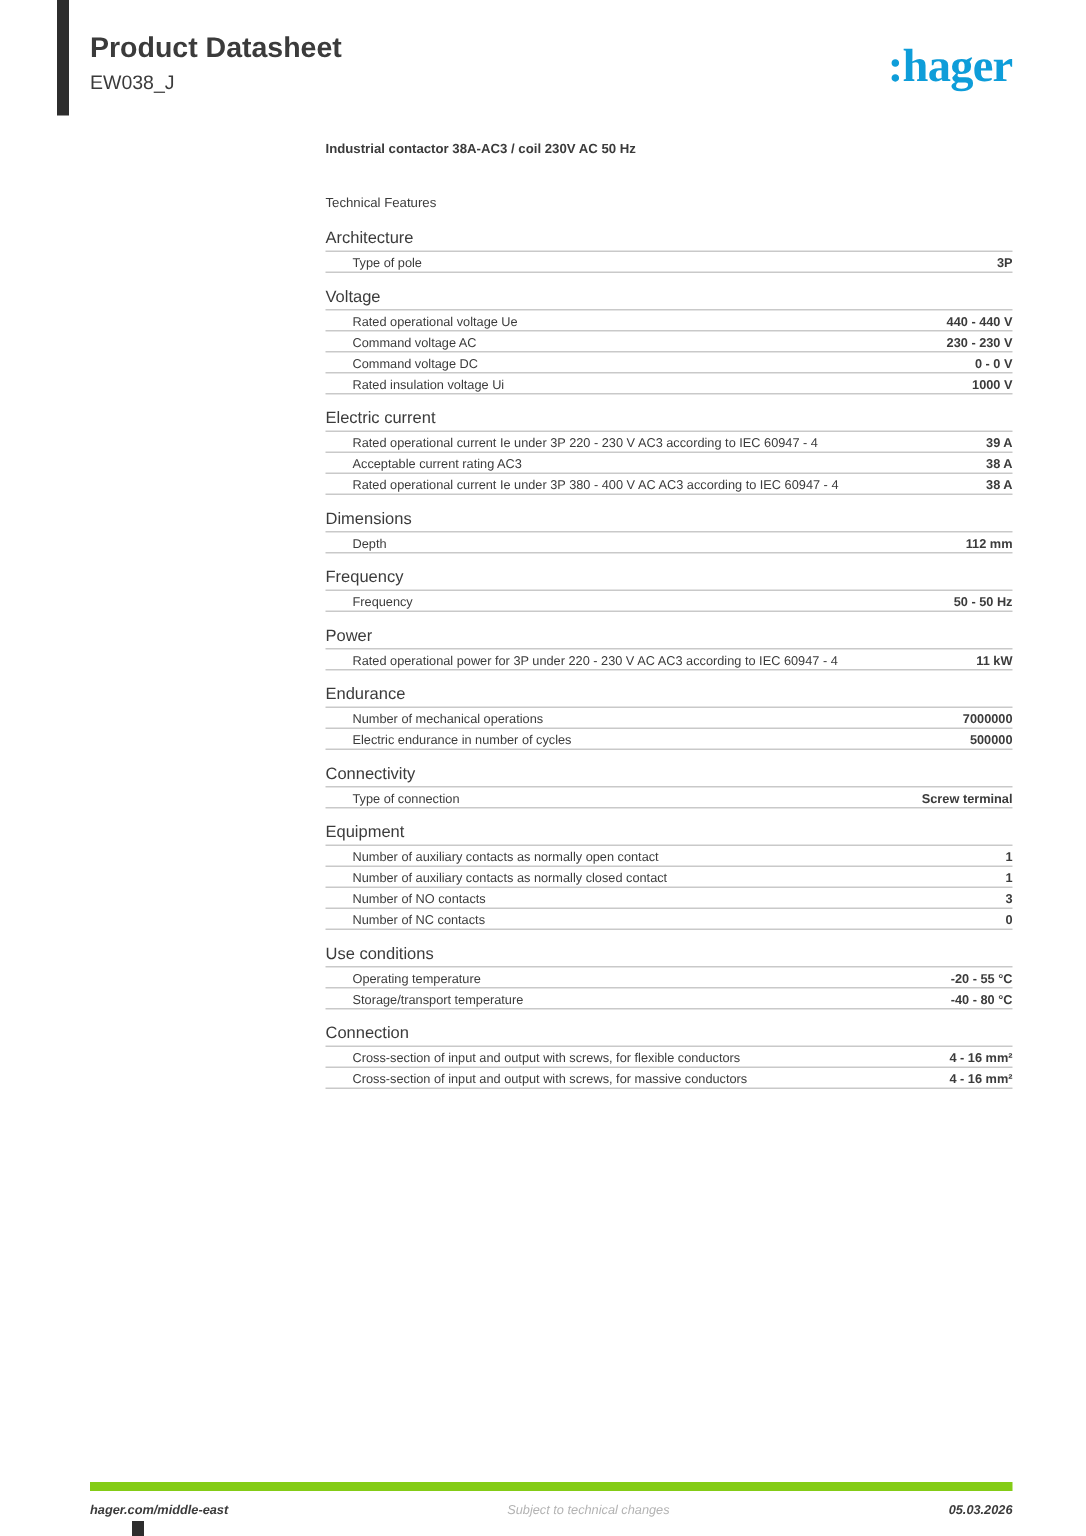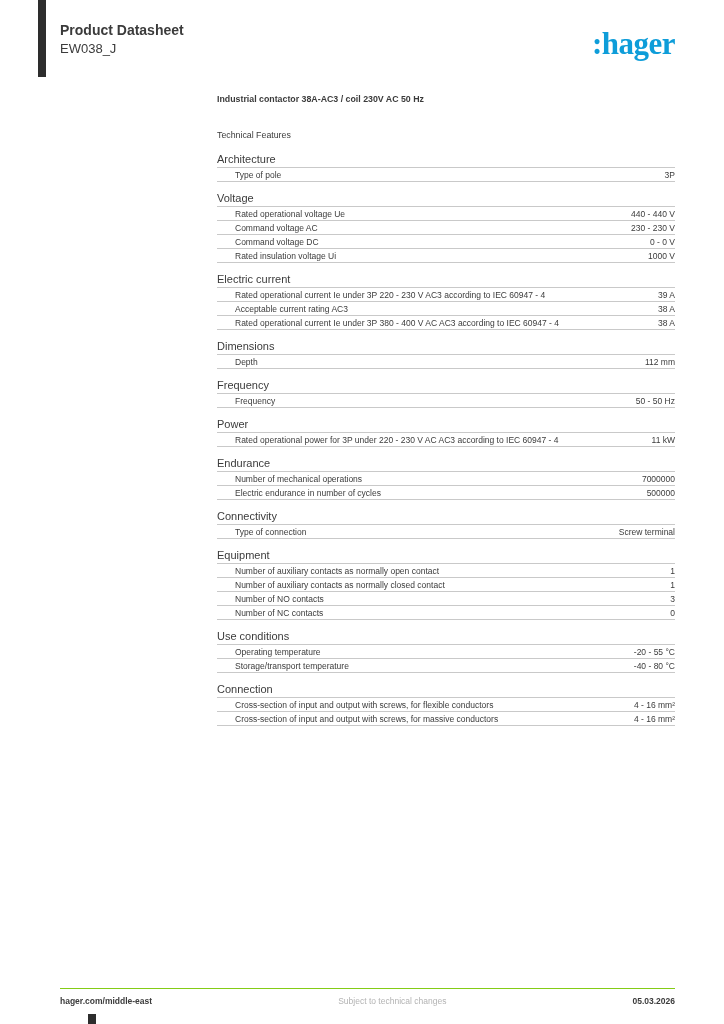--- a/index.html
+++ b/index.html
@@ -25,21 +25,21 @@
     width: 8px; height: 10px;
     background: #2d2d2d;
   }
   .header {
     position: absolute;
     left: 60px; right: 49px; top: 22px;
     display: flex;
     justify-content: space-between;
     align-items: flex-start;
   }
-  .doc-title { font-size: 14px; font-weight: bold; color: #3b3b3b; }
+  .doc-title { font-size: 19px; font-weight: bold; color: #3b3b3b; }
   .product-code { font-size: 13px; margin-top: 3px; color: #3b3b3b; }
   .logo {
     font-size: 31px;
     font-weight: bold;
     color: var(--accent, #0e9dd9);
     line-height: 1;
     letter-spacing: -0.5px;
     margin-top: 6px;
     font-family: Liberation Serif, serif;
   }
@@ -55,30 +55,31 @@
   .section-table { border-top: 1px solid #c9c9c9; }
   .row {
     display: flex;
     justify-content: space-between;
     align-items: center;
     height: 14px;
     border-bottom: 1px solid #c9c9c9;
     font-size: 8.5px;
   }
   .row-label { white-space: nowrap; margin-left: 18px; }
-  .row-value { white-space: nowrap; text-align: center; padding-left: 8px; }
+  .row-value { white-space: nowrap; text-align: center; padding-left: 8px; font-weight: bold; }
   .footer {
     position: absolute;
     left: 60px; right: 49px; top: 988px;
-    border-top: 1px solid #84cc16;
+    border-top: 6px solid #84cc16;
     padding-top: 7px;
     display: flex;
     justify-content: space-between;
     align-items: center;
     font-size: 8.5px;
+    font-style: italic;
   }
   .footer-website { font-weight: bold; }
   .footer-notice { color: #b3b3b3; }
   .footer-date { font-weight: bold; }
 </style>
 </head>
 <body>
 
 <div class="page">
 

